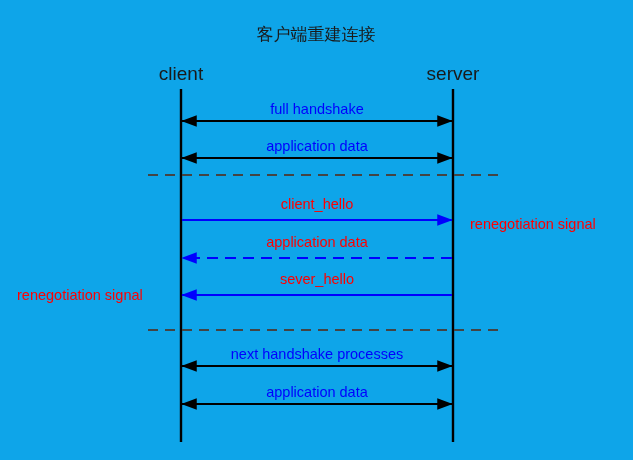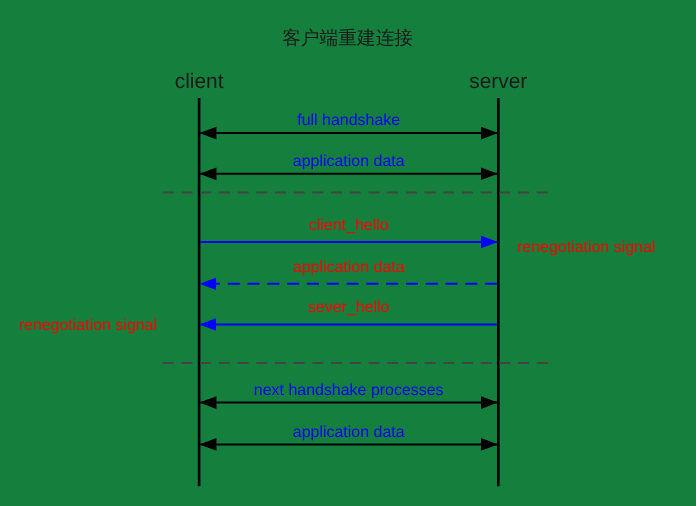--- a/index.html
+++ b/index.html
@@ -7,21 +7,21 @@
     padding: 0;
     background: #ffffff;
   }
   body {
     font-family: "Liberation Sans", "DejaVu Sans", sans-serif;
   }
   #canvas {
     position: relative;
     width: 633px;
     height: 460px;
-    background: #15803d;
+    background: #0ea5e9;
     overflow: hidden;
   }
   #diagram {
     position: absolute;
     left: 0;
     top: 0;
     width: 633px;
     height: 460px;
   }
   .title-text {

